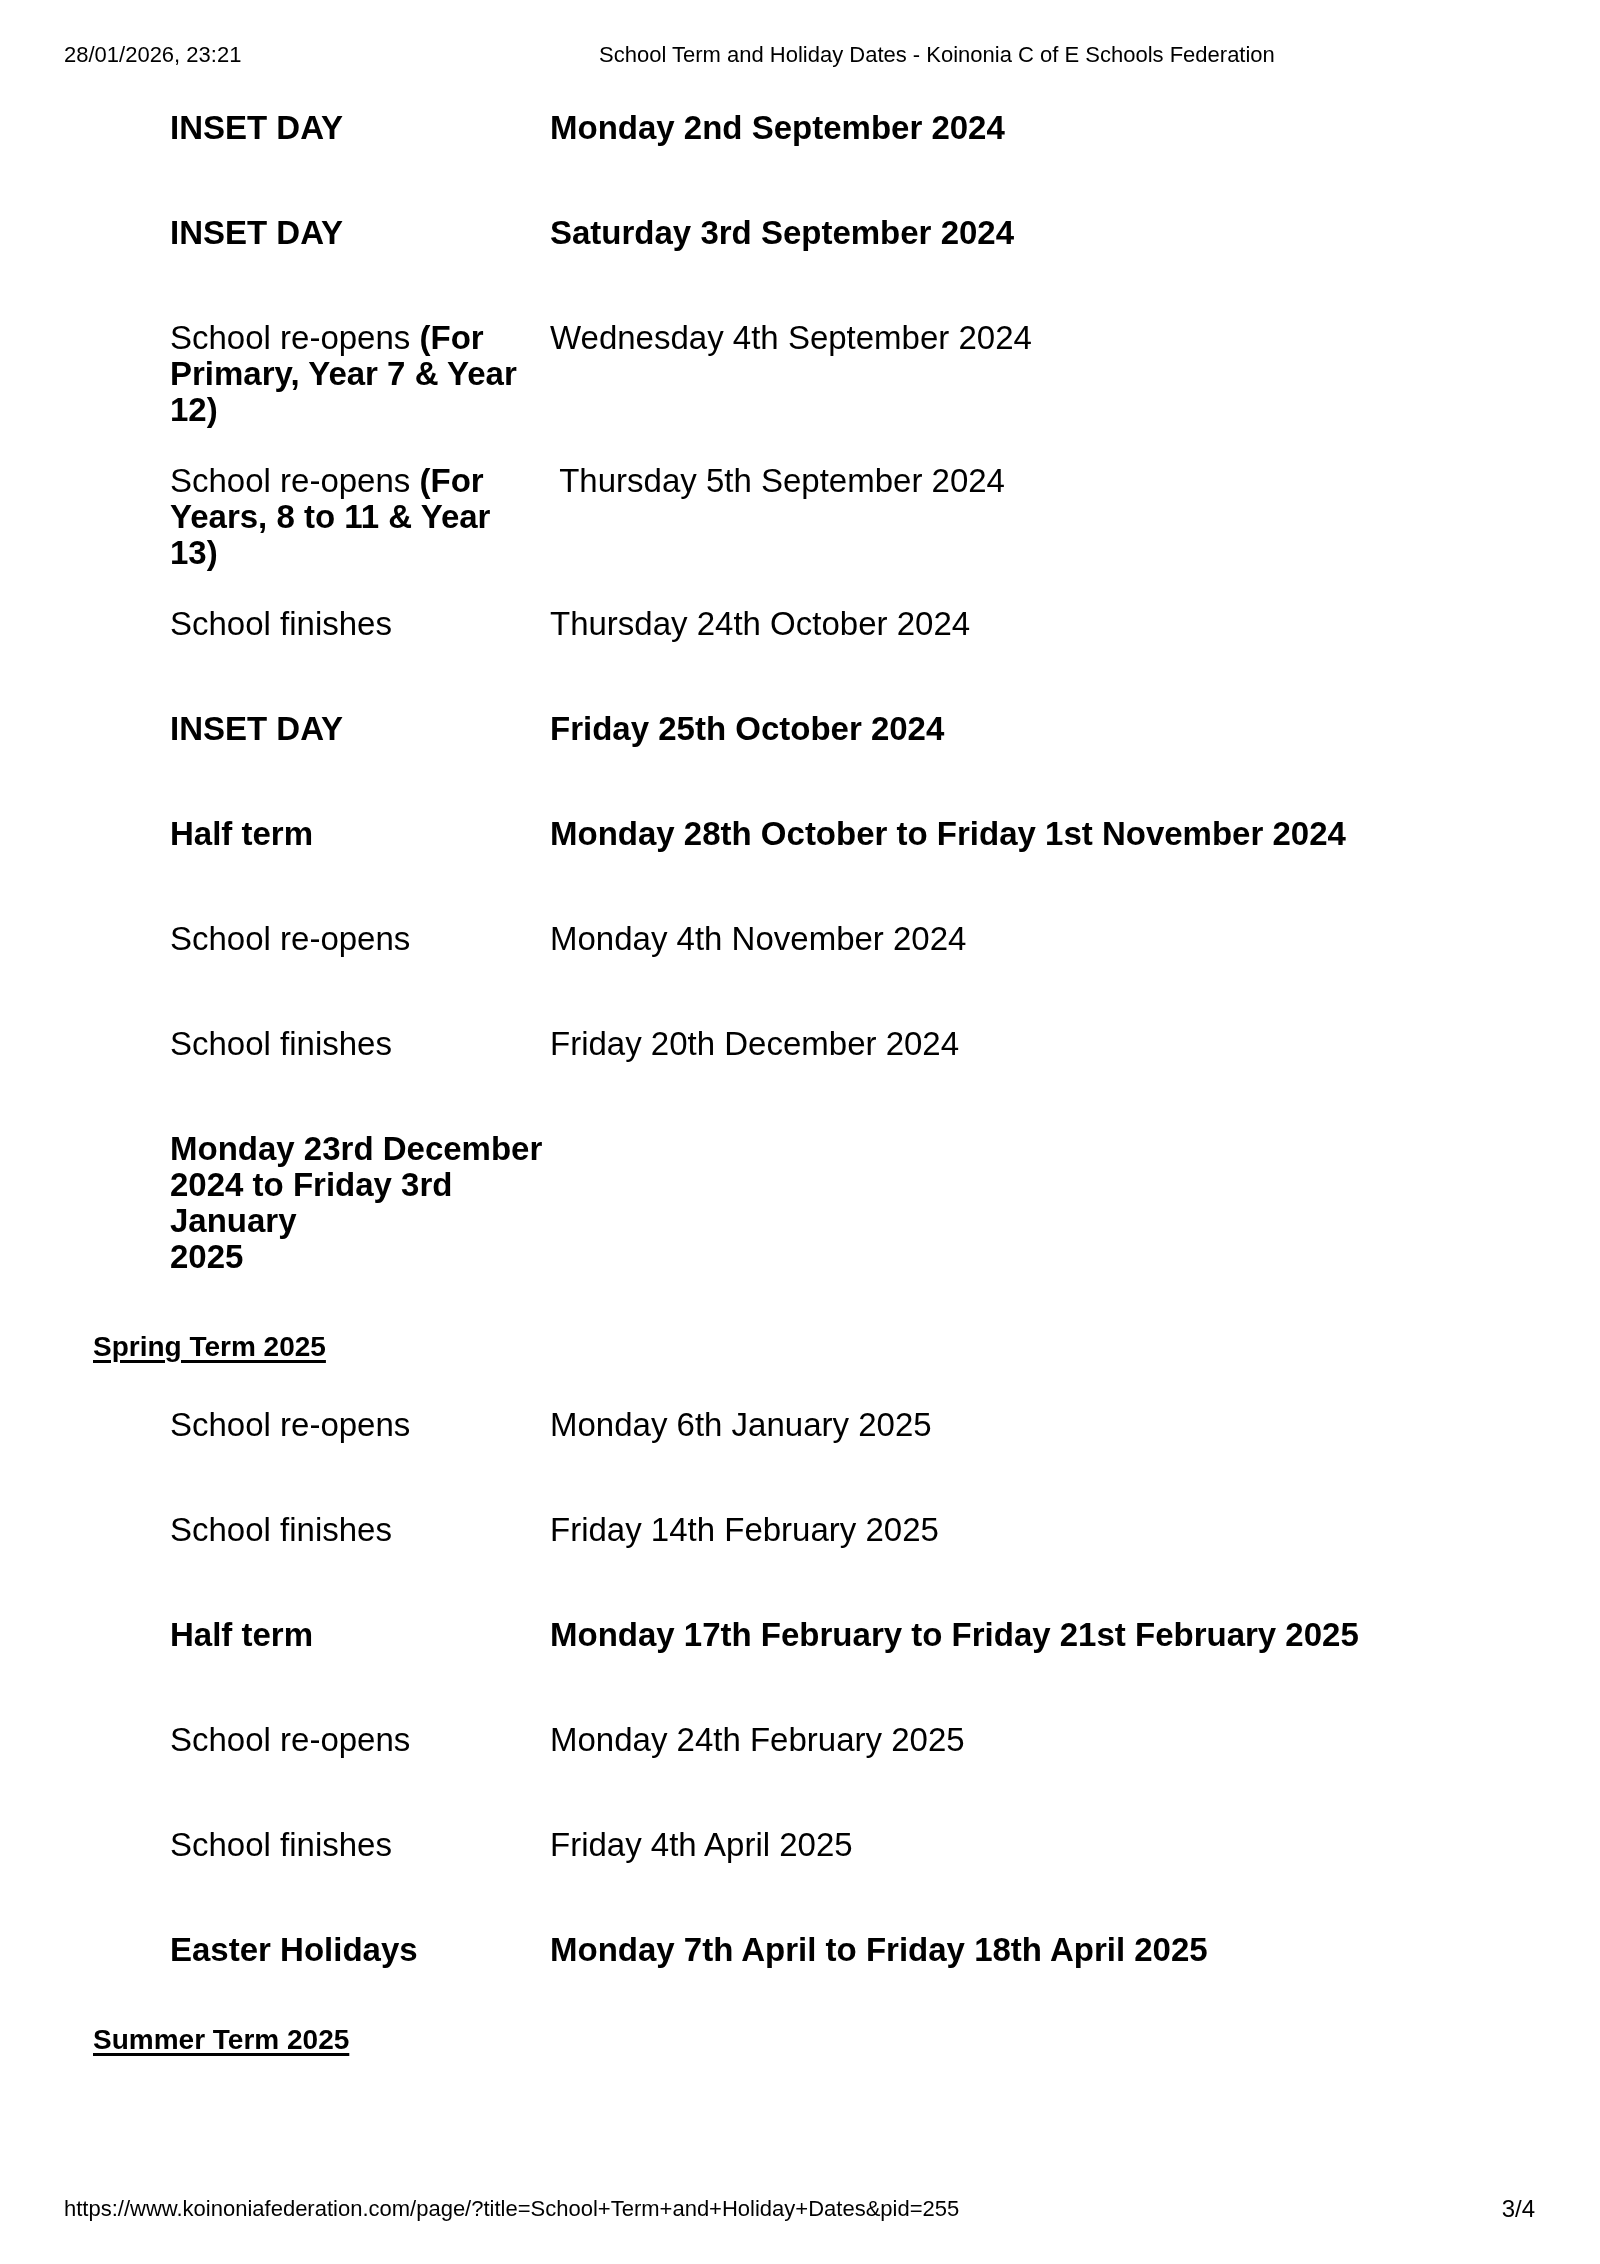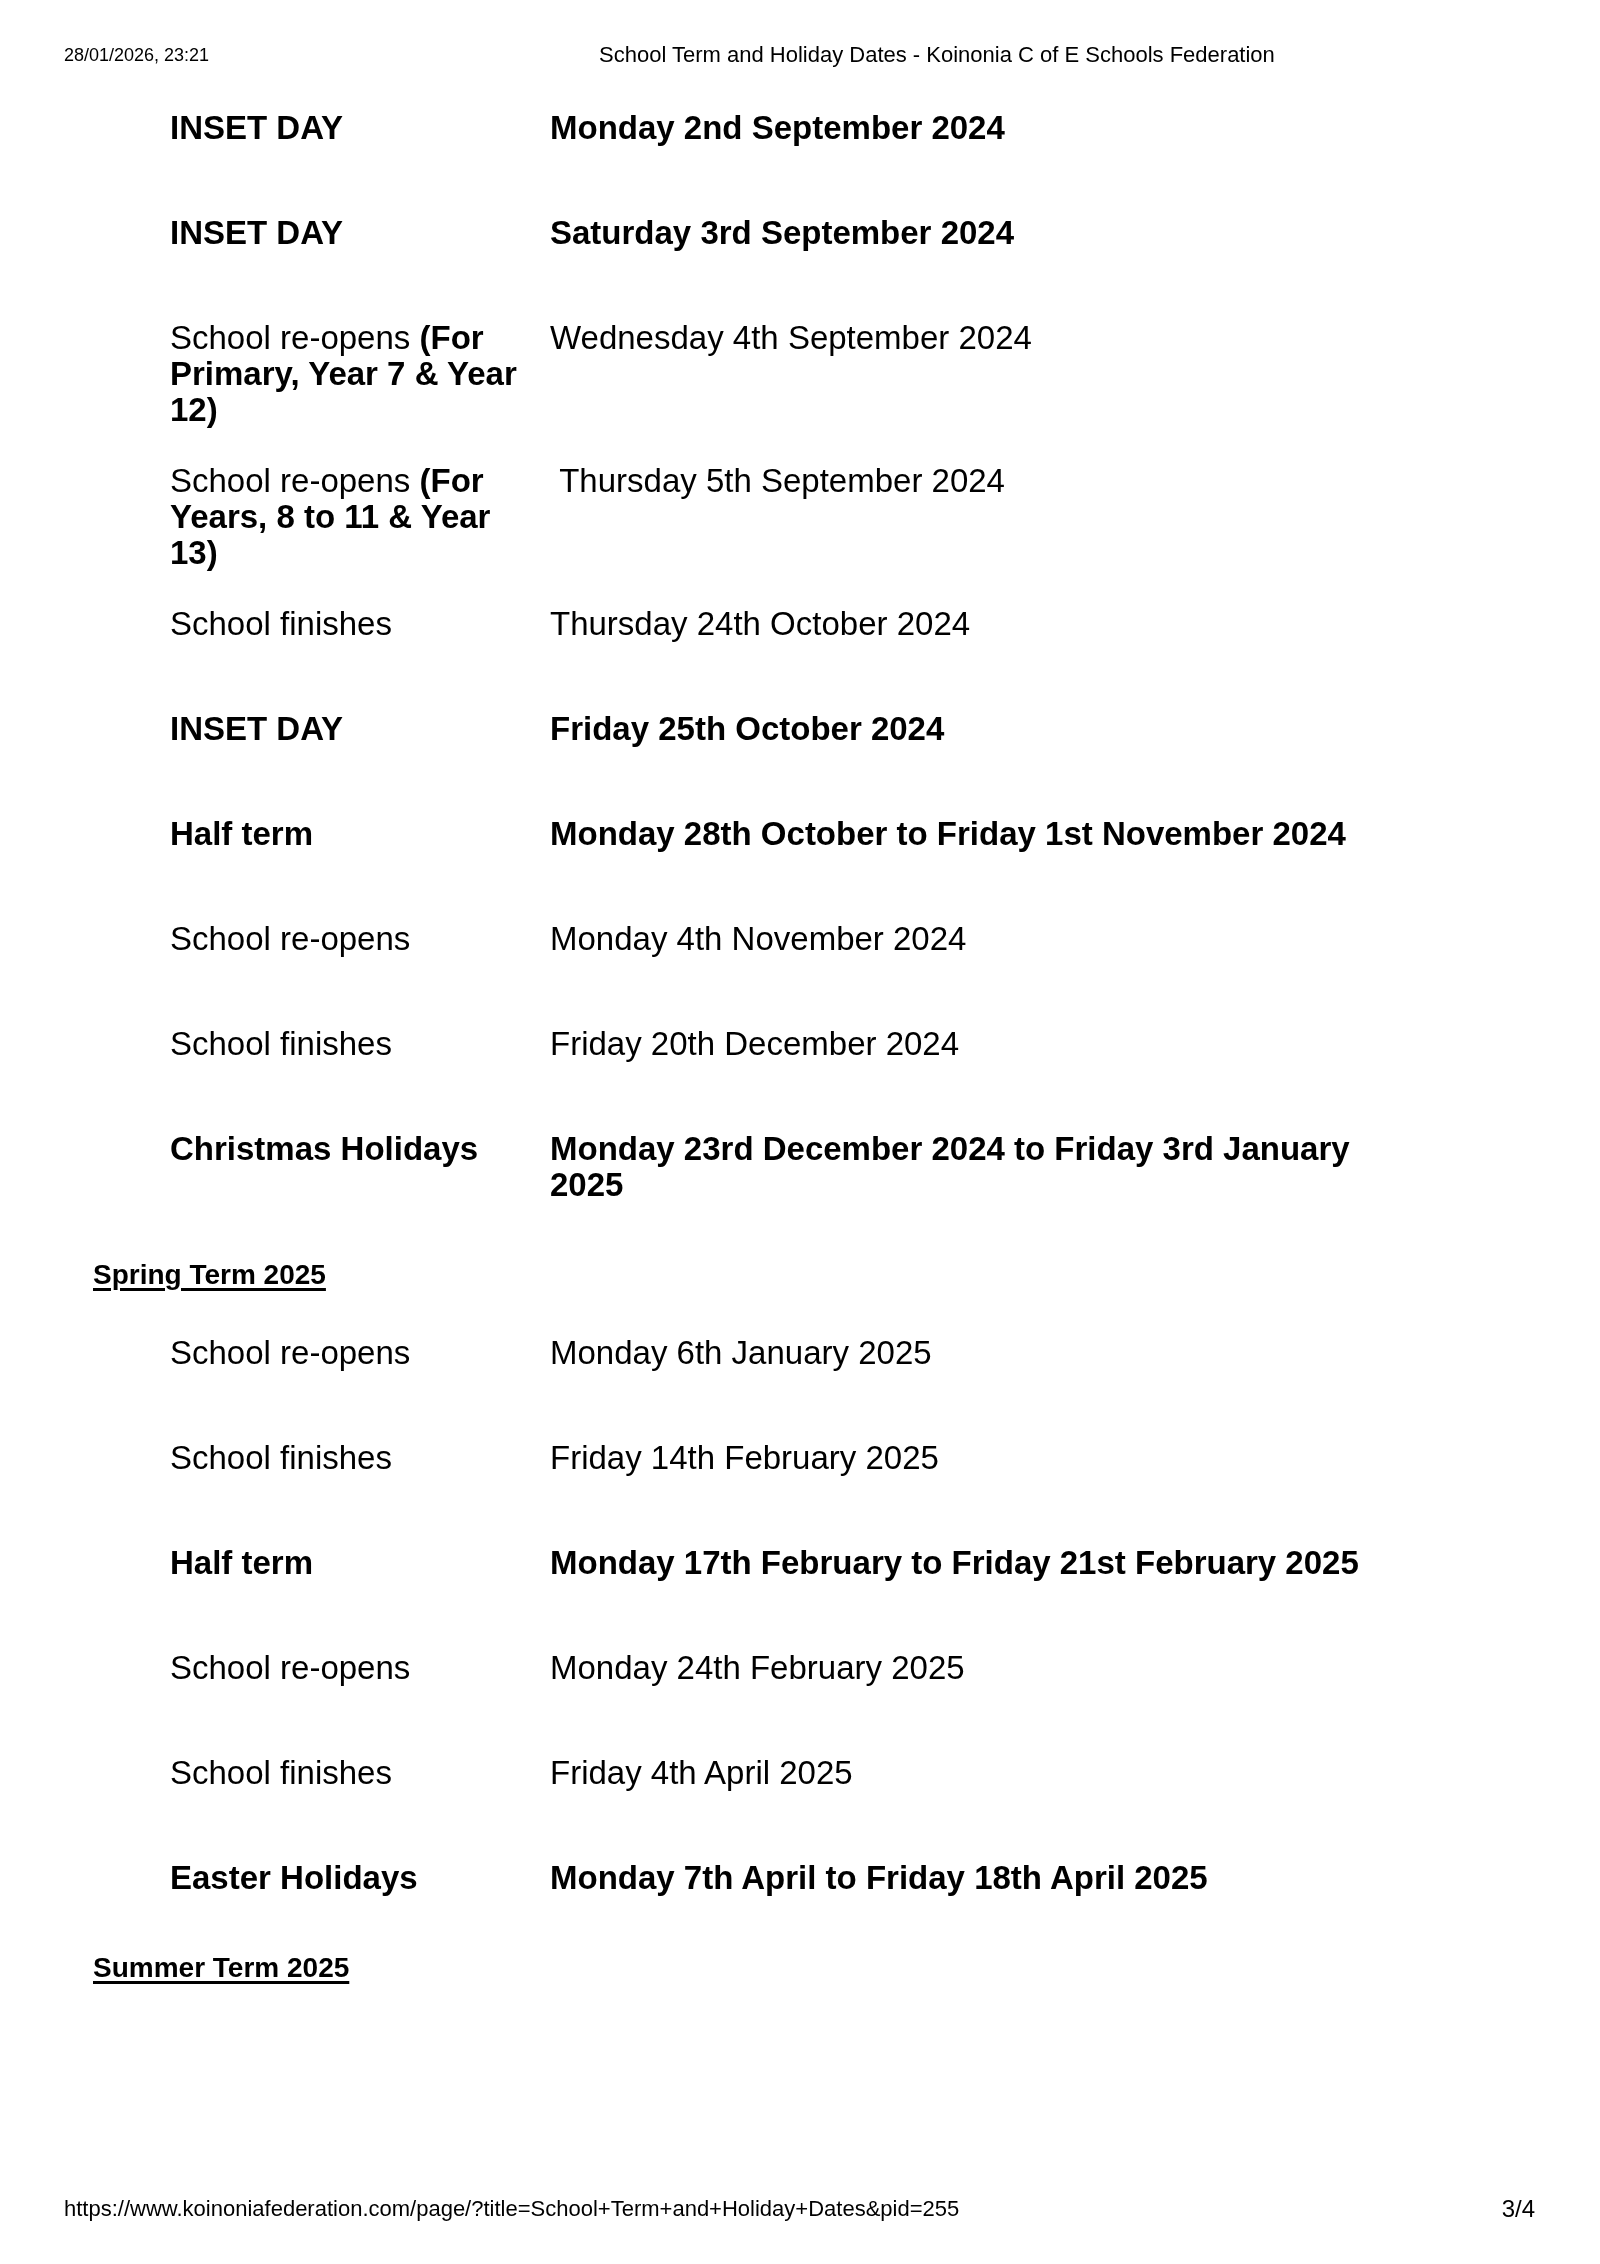--- a/index.html
+++ b/index.html
@@ -12,21 +12,21 @@
     width: 1600px;
     height: 2264px;
     font-family: "Liberation Sans", "DejaVu Sans", sans-serif;
     color: #000000;
     overflow: hidden;
   }
   .print-header-date {
     position: absolute;
     left: 64px;
     top: 42px;
-    font-size: 18px;
+    font-size: 22px;
     line-height: 26px;
     white-space: nowrap;
   }
   .print-header-title {
     position: absolute;
     left: 599px;
     top: 42px;
     font-size: 22px;
     line-height: 26px;
     white-space: nowrap;
@@ -127,21 +127,20 @@
     <div class="cell label">School re-opens</div>
     <div class="cell date">Monday 4th November 2024</div>
   </div>
 
   <div class="row">
     <div class="cell label">School finishes</div>
     <div class="cell date">Friday 20th December 2024</div>
   </div>
 
   <div class="row bold mb56">
-    <div class="cell label">Christmas Holidays</div>
     <div class="cell date">Monday 23rd December 2024 to Friday 3rd January
 2025</div>
   </div>
 
   <div class="section-heading">Spring Term 2025</div>
 
   <div class="row">
     <div class="cell label">School re-opens</div>
     <div class="cell date">Monday 6th January 2025</div>
   </div>

